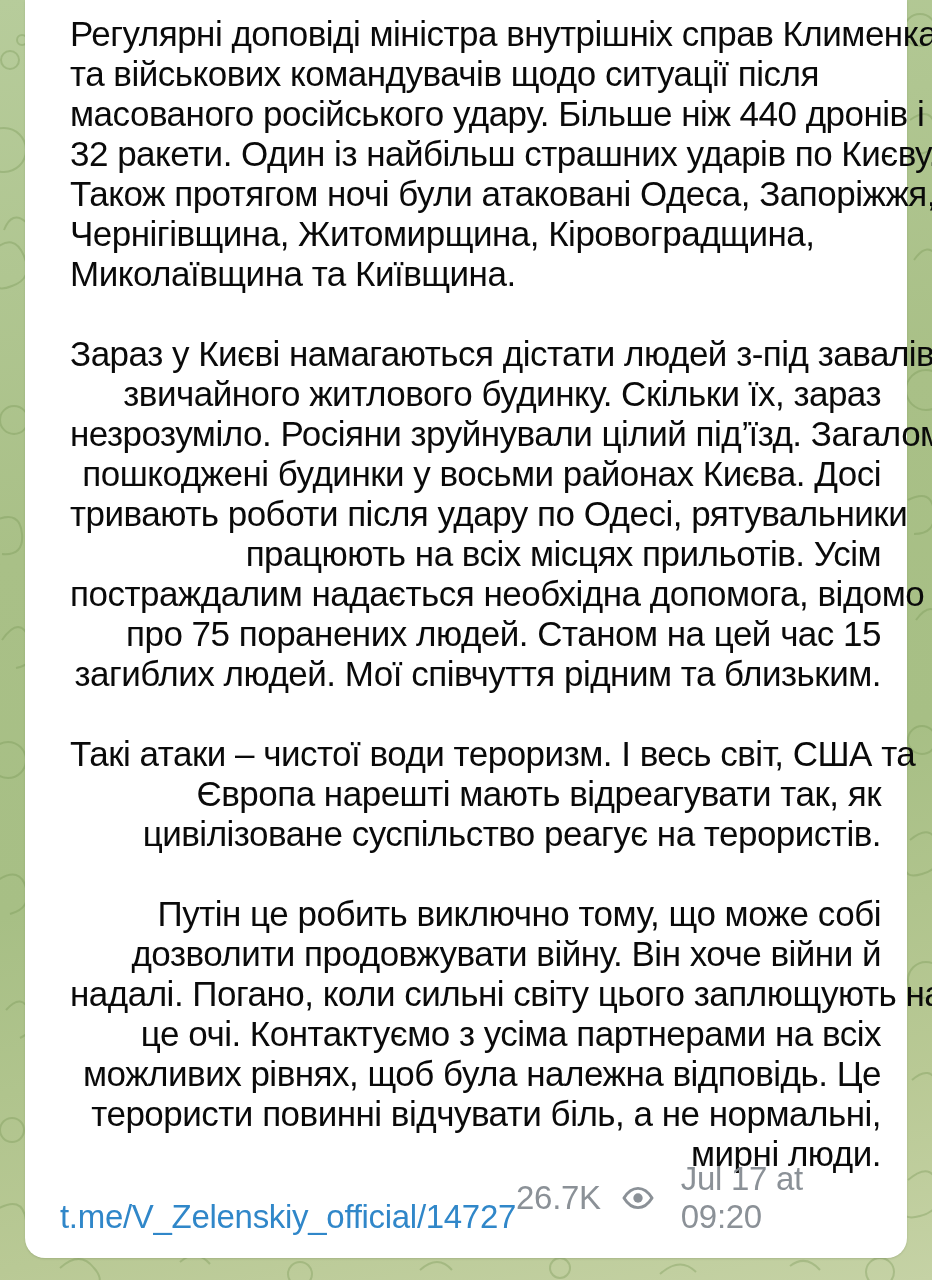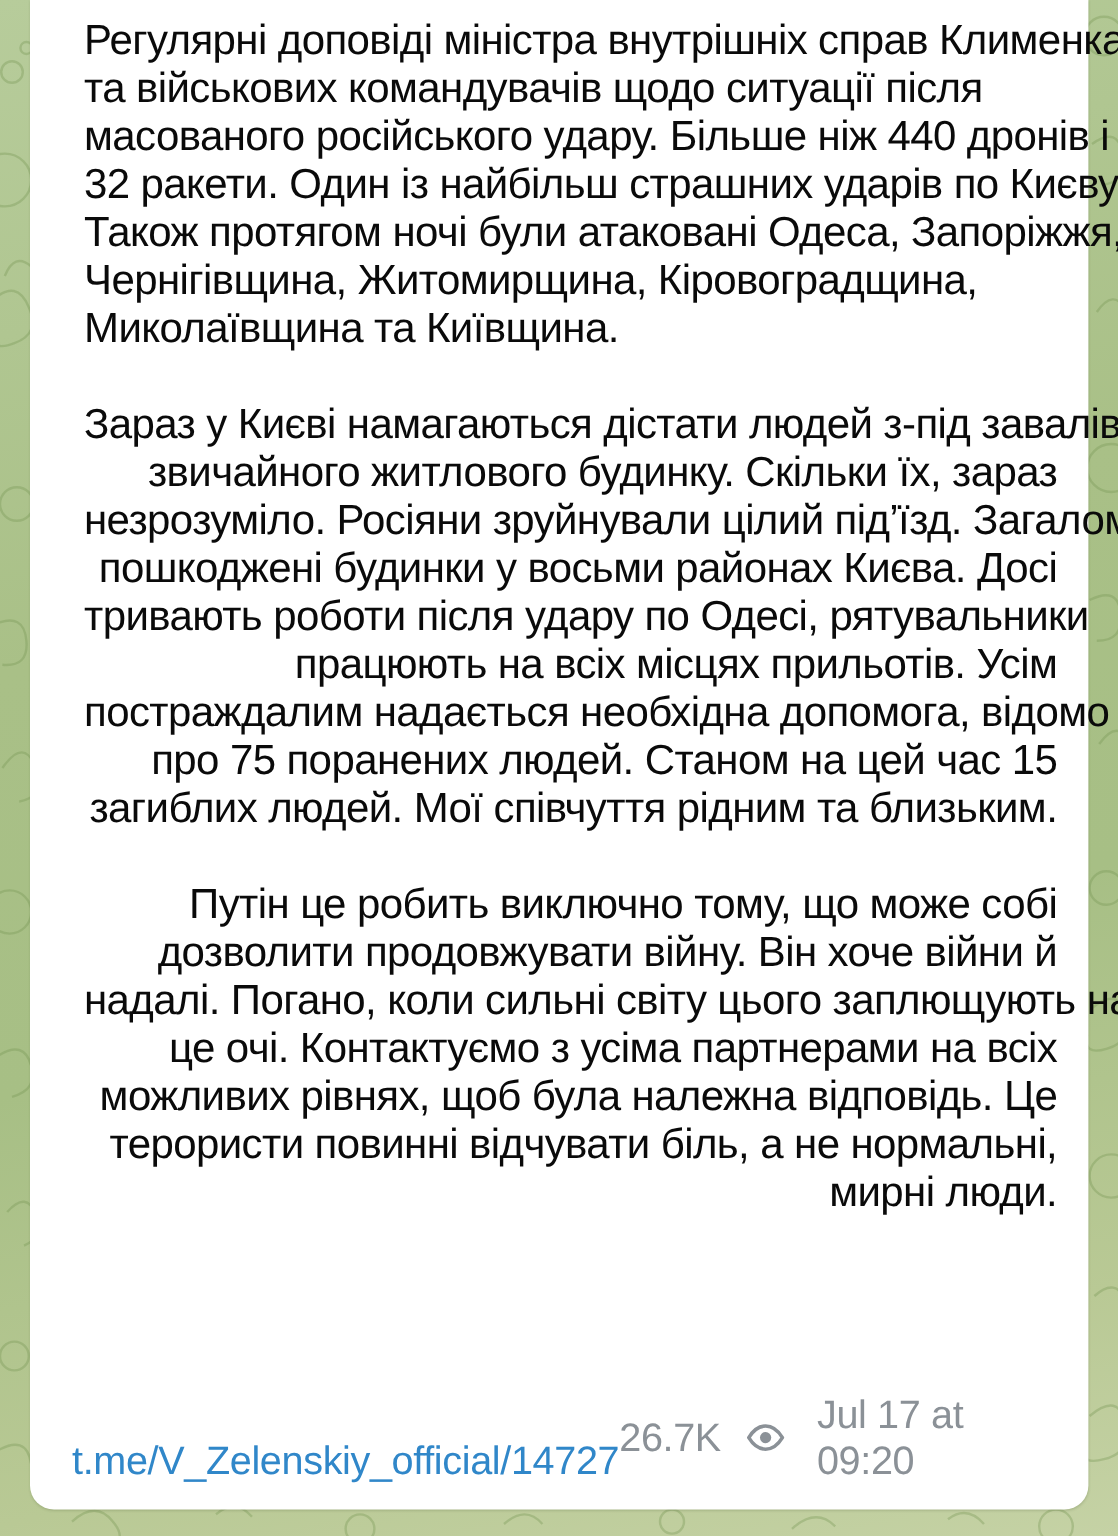--- a/index.html
+++ b/index.html
@@ -131,20 +131,23 @@
 Миколаївщина та Київщина.</div>
       <div class="para">Зараз у Києві намагаються дістати людей з-під завалів
 звичайного житлового будинку. Скільки їх, зараз
 незрозуміло. Росіяни зруйнували цілий під’їзд. Загалом
 пошкоджені будинки у восьми районах Києва. Досі
 тривають роботи після удару по Одесі, рятувальники
 працюють на всіх місцях прильотів. Усім
 постраждалим надається необхідна допомога, відомо
 про 75 поранених людей. Станом на цей час 15
 загиблих людей. Мої співчуття рідним та близьким.</div>
+      <div class="para">Такі атаки – чистої води тероризм. І весь світ, США та
+Європа нарешті мають відреагувати так, як
+цивілізоване суспільство реагує на терористів.</div>
       <div class="para">Путін це робить виключно тому, що може собі
 дозволити продовжувати війну. Він хоче війни й
 надалі. Погано, коли сильні світу цього заплющують на
 це очі. Контактуємо з усіма партнерами на всіх
 можливих рівнях, щоб була належна відповідь. Це
 терористи повинні відчувати біль, а не нормальні,
 мирні люди.</div>
     </div>
 
     <div class="footer">

